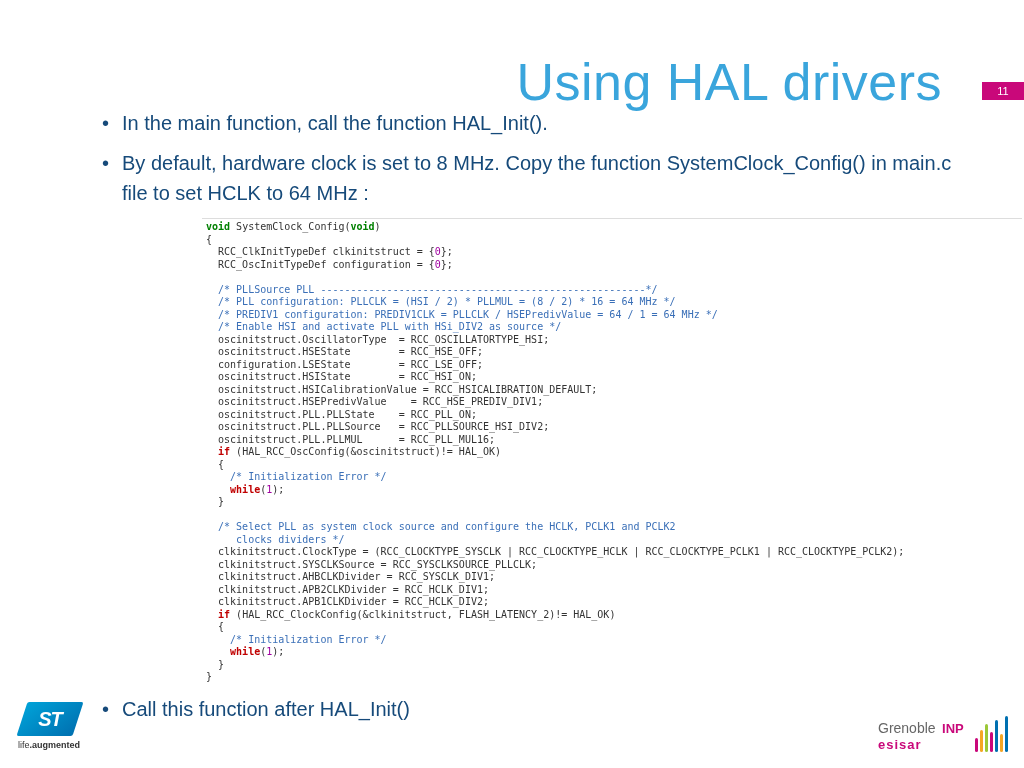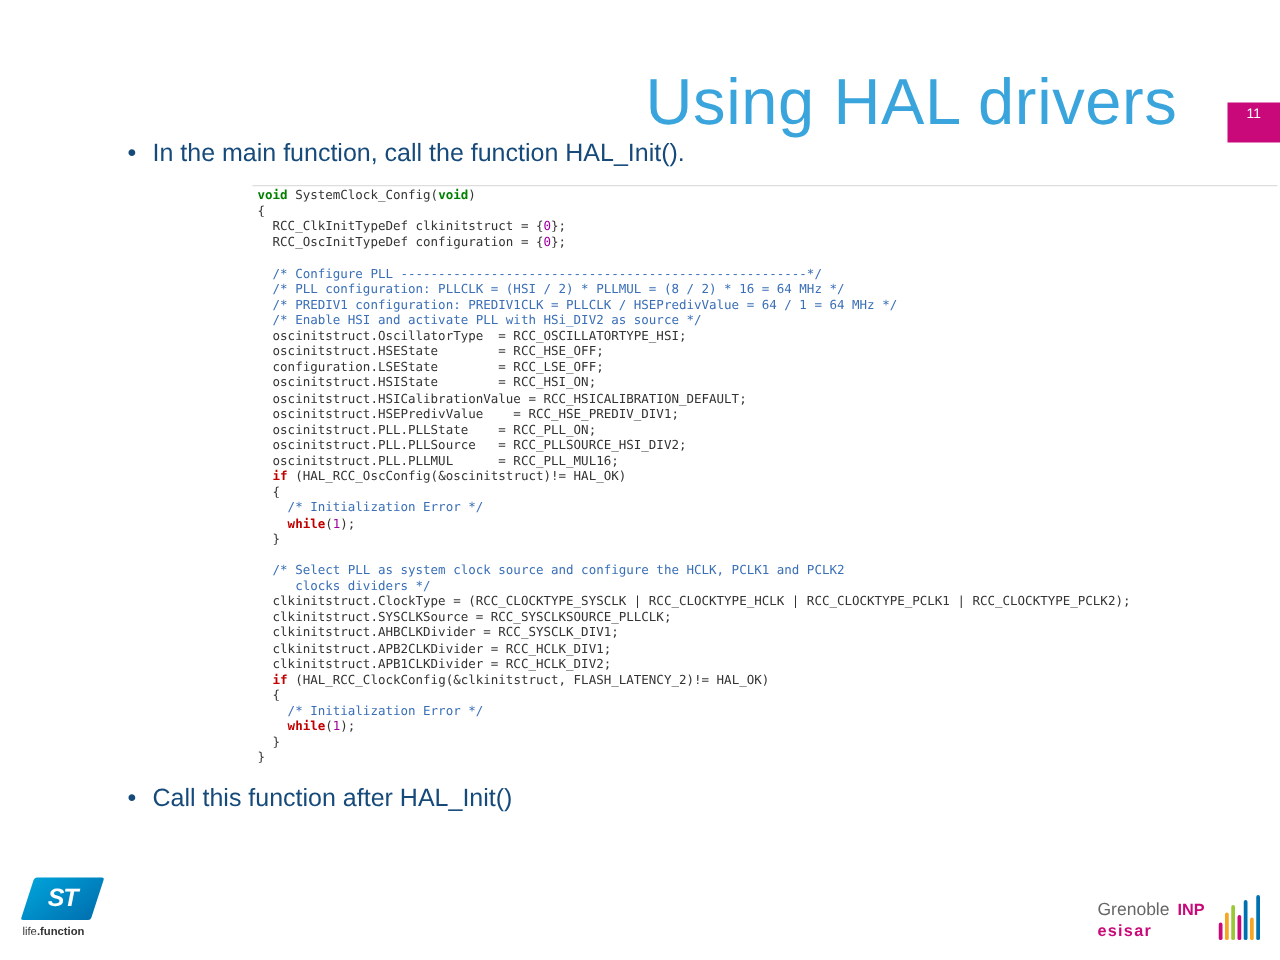--- a/index.html
+++ b/index.html
@@ -18,21 +18,21 @@
     font-size: 52px;
     font-weight: 400;
     color: #3aa5dc;
     letter-spacing: 0.5px;
   }
   .page-badge {
     position: absolute;
     top: 82px;
     right: 0;
     width: 42px;
-    height: 32px;
+    height: 18px;
     background: #c9087a;
     color: #fff;
     font-size: 11px;
     text-align: center;
     line-height: 18px;
     font-weight: 400;
   }
   .content {
     position: absolute;
     top: 108px;
@@ -124,27 +124,28 @@
   .bars span { display: block; width: 3px; border-radius: 2px; }
 </style>
 </head>
 <body>
 
 <div class="title">Using HAL drivers</div>
 <div class="page-badge">11</div>
 
 <div class="content">
   <div class="bullet">In the main function, call the function HAL_Init().</div>
+  <div class="bullet">By default, hardware clock is set to 8 MHz. Copy the function SystemClock_Config() in main.c file to set HCLK to 64 MHz :</div>
 
   <div class="code-block"><span class="kw">void</span><span> SystemClock_Config(</span><span class="kw">void</span><span>)</span>
 <span>{</span>
 <span>  RCC_ClkInitTypeDef clkinitstruct = {</span><span class="num">0</span><span>};</span>
 <span>  RCC_OscInitTypeDef configuration = {</span><span class="num">0</span><span>};</span>
 
-<span class="cmt">  /* Configure PLL ------------------------------------------------------*/</span>
+<span class="cmt">  /* PLLSource PLL ------------------------------------------------------*/</span>
 <span class="cmt">  /* PLL configuration: PLLCLK = (HSI / 2) * PLLMUL = (8 / 2) * 16 = 64 MHz */</span>
 <span class="cmt">  /* PREDIV1 configuration: PREDIV1CLK = PLLCLK / HSEPredivValue = 64 / 1 = 64 MHz */</span>
 <span class="cmt">  /* Enable HSI and activate PLL with HSi_DIV2 as source */</span>
 <span>  oscinitstruct.OscillatorType  = RCC_OSCILLATORTYPE_HSI;</span>
 <span>  oscinitstruct.HSEState        = RCC_HSE_OFF;</span>
 <span>  configuration.LSEState        = RCC_LSE_OFF;</span>
 <span>  oscinitstruct.HSIState        = RCC_HSI_ON;</span>
 <span>  oscinitstruct.HSICalibrationValue = RCC_HSICALIBRATION_DEFAULT;</span>
 <span>  oscinitstruct.HSEPredivValue    = RCC_HSE_PREDIV_DIV1;</span>
 <span>  oscinitstruct.PLL.PLLState    = RCC_PLL_ON;</span>
@@ -168,21 +169,21 @@
 <span class="cmt">    /* Initialization Error */</span>
 <span class="kwred">    while</span><span>(</span><span class="num">1</span><span>);</span>
 <span>  }</span>
 <span>}</span></div>
 
   <div class="bullet last">Call this function after HAL_Init()</div>
 </div>
 
 <div class="logo-st">
   <div class="st-box"></div>
-  <div class="st-tag"><span>life</span><b>.function</b></div>
+  <div class="st-tag"><span>life</span><b>.augmented</b></div>
 </div>
 
 <div class="logo-inp">
   <div>
     <span class="inp-txt1">Grenoble</span>
     <span class="inp-txt2">INP</span>
   </div>
   <div class="inp-sub">esisar</div>
   <div class="bars">
     <span style="height:14px;background:#c9087a"></span>

